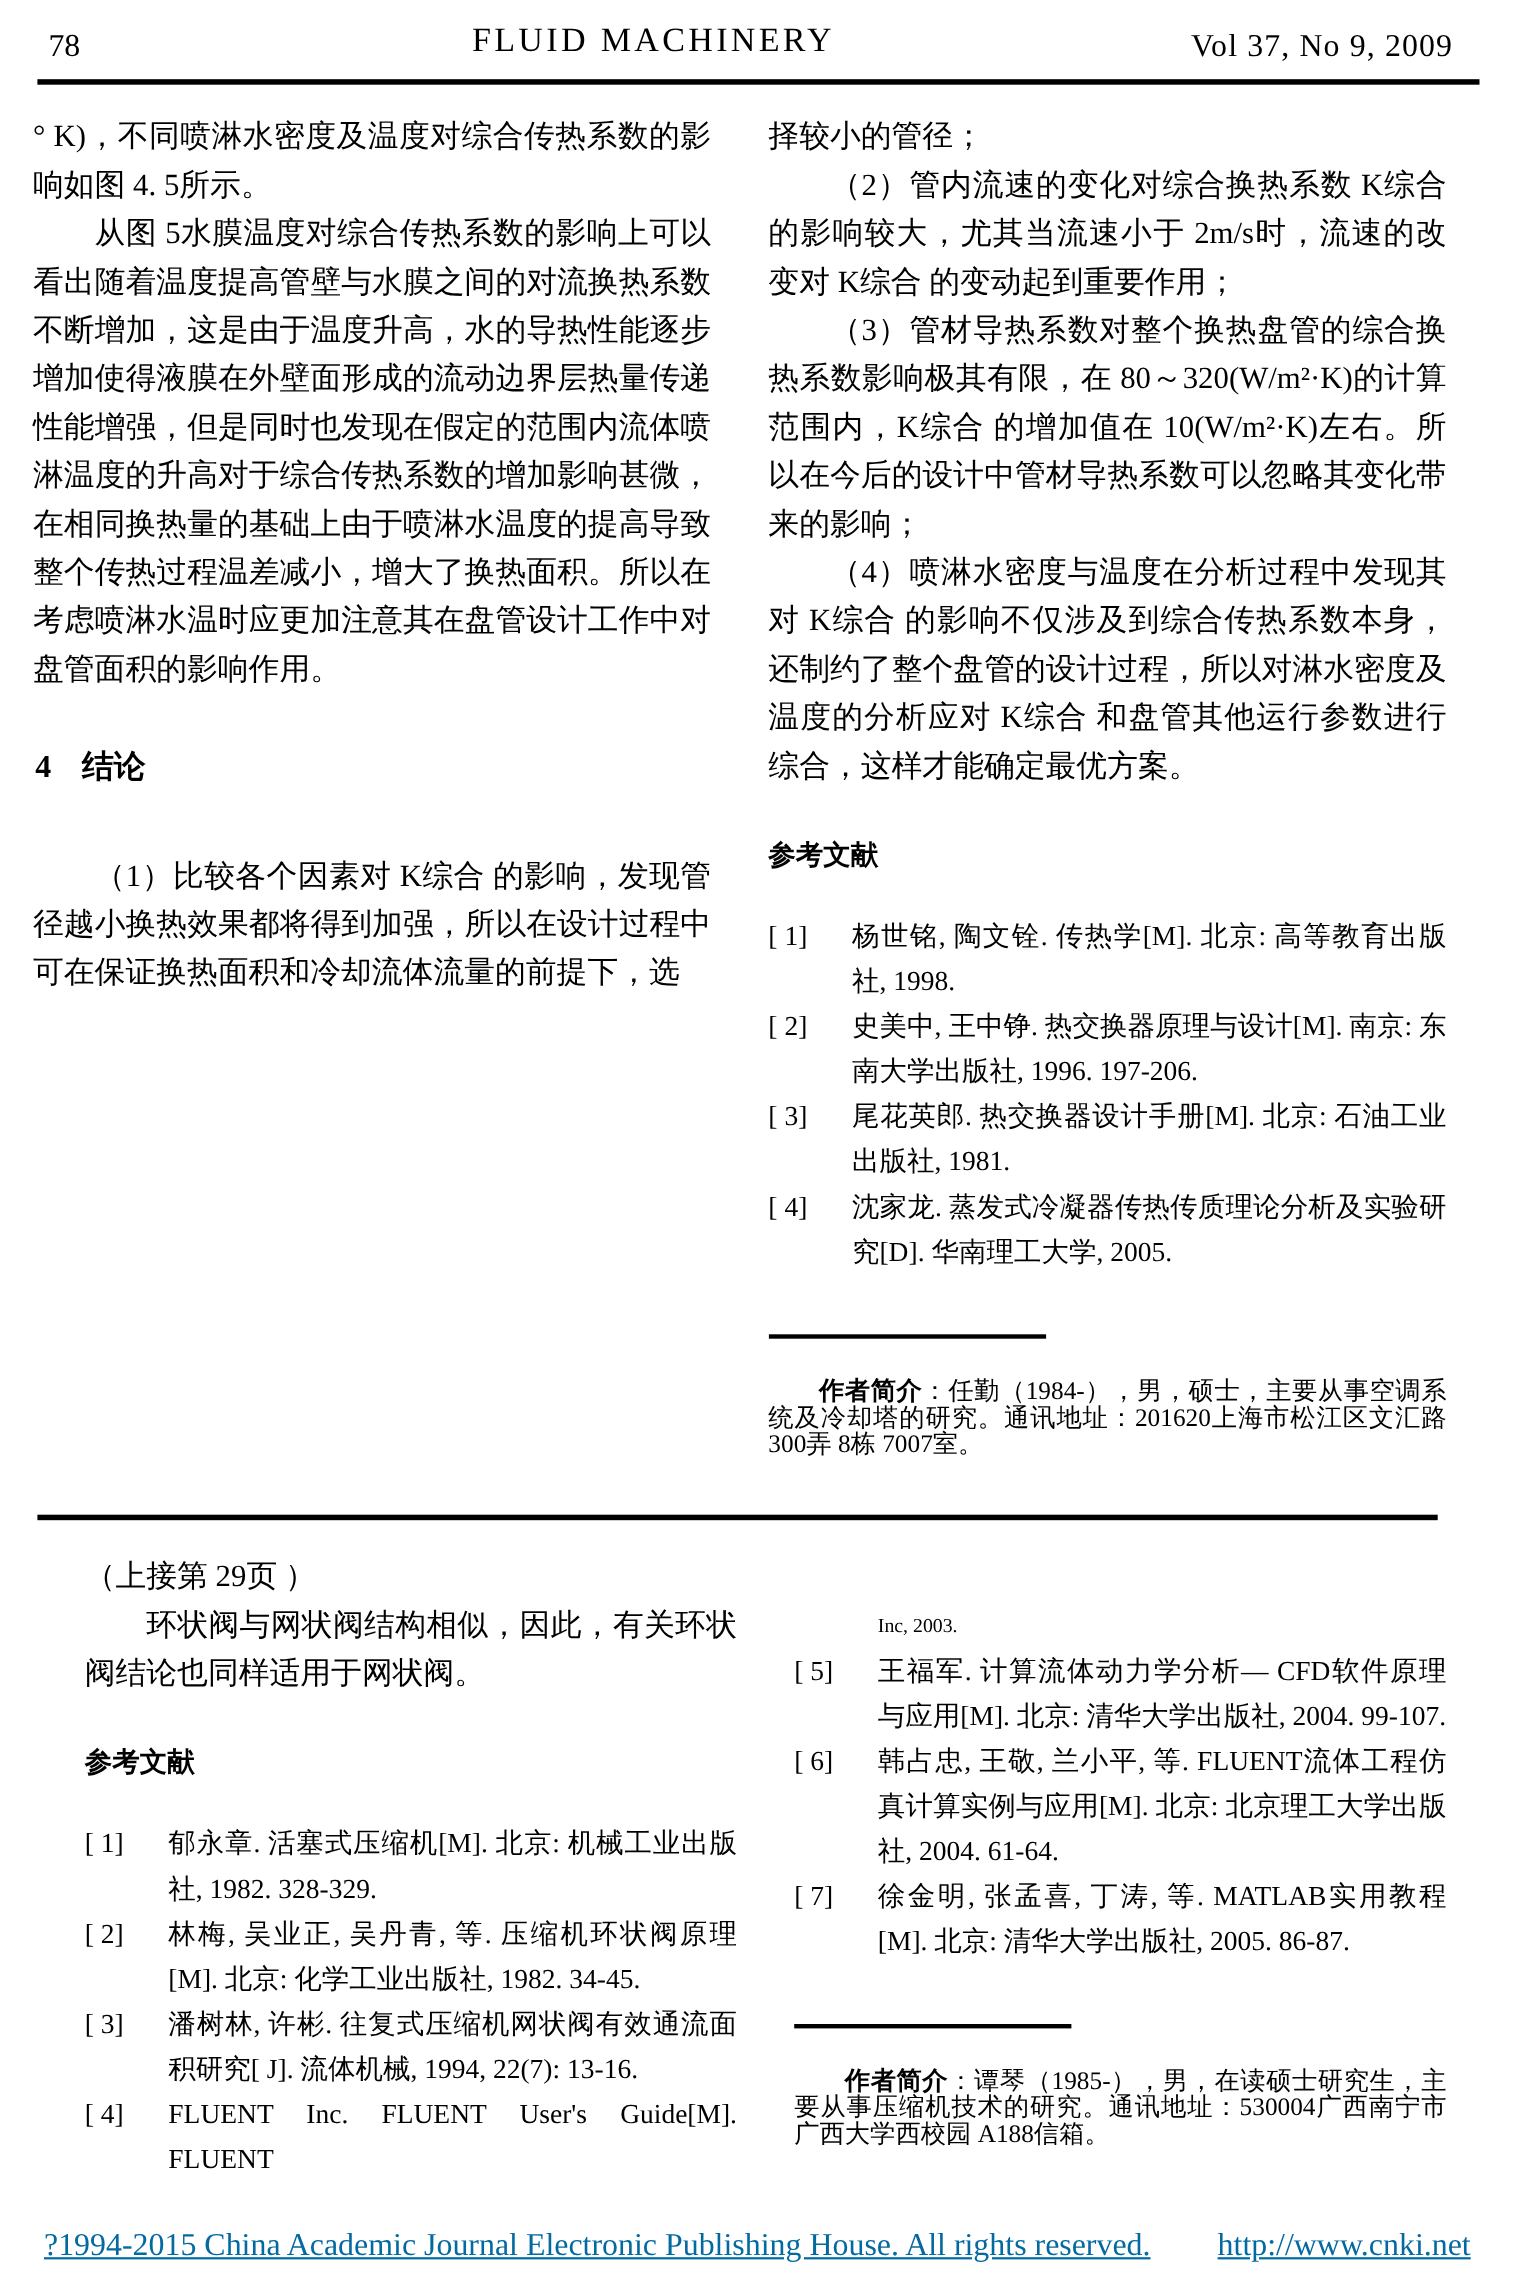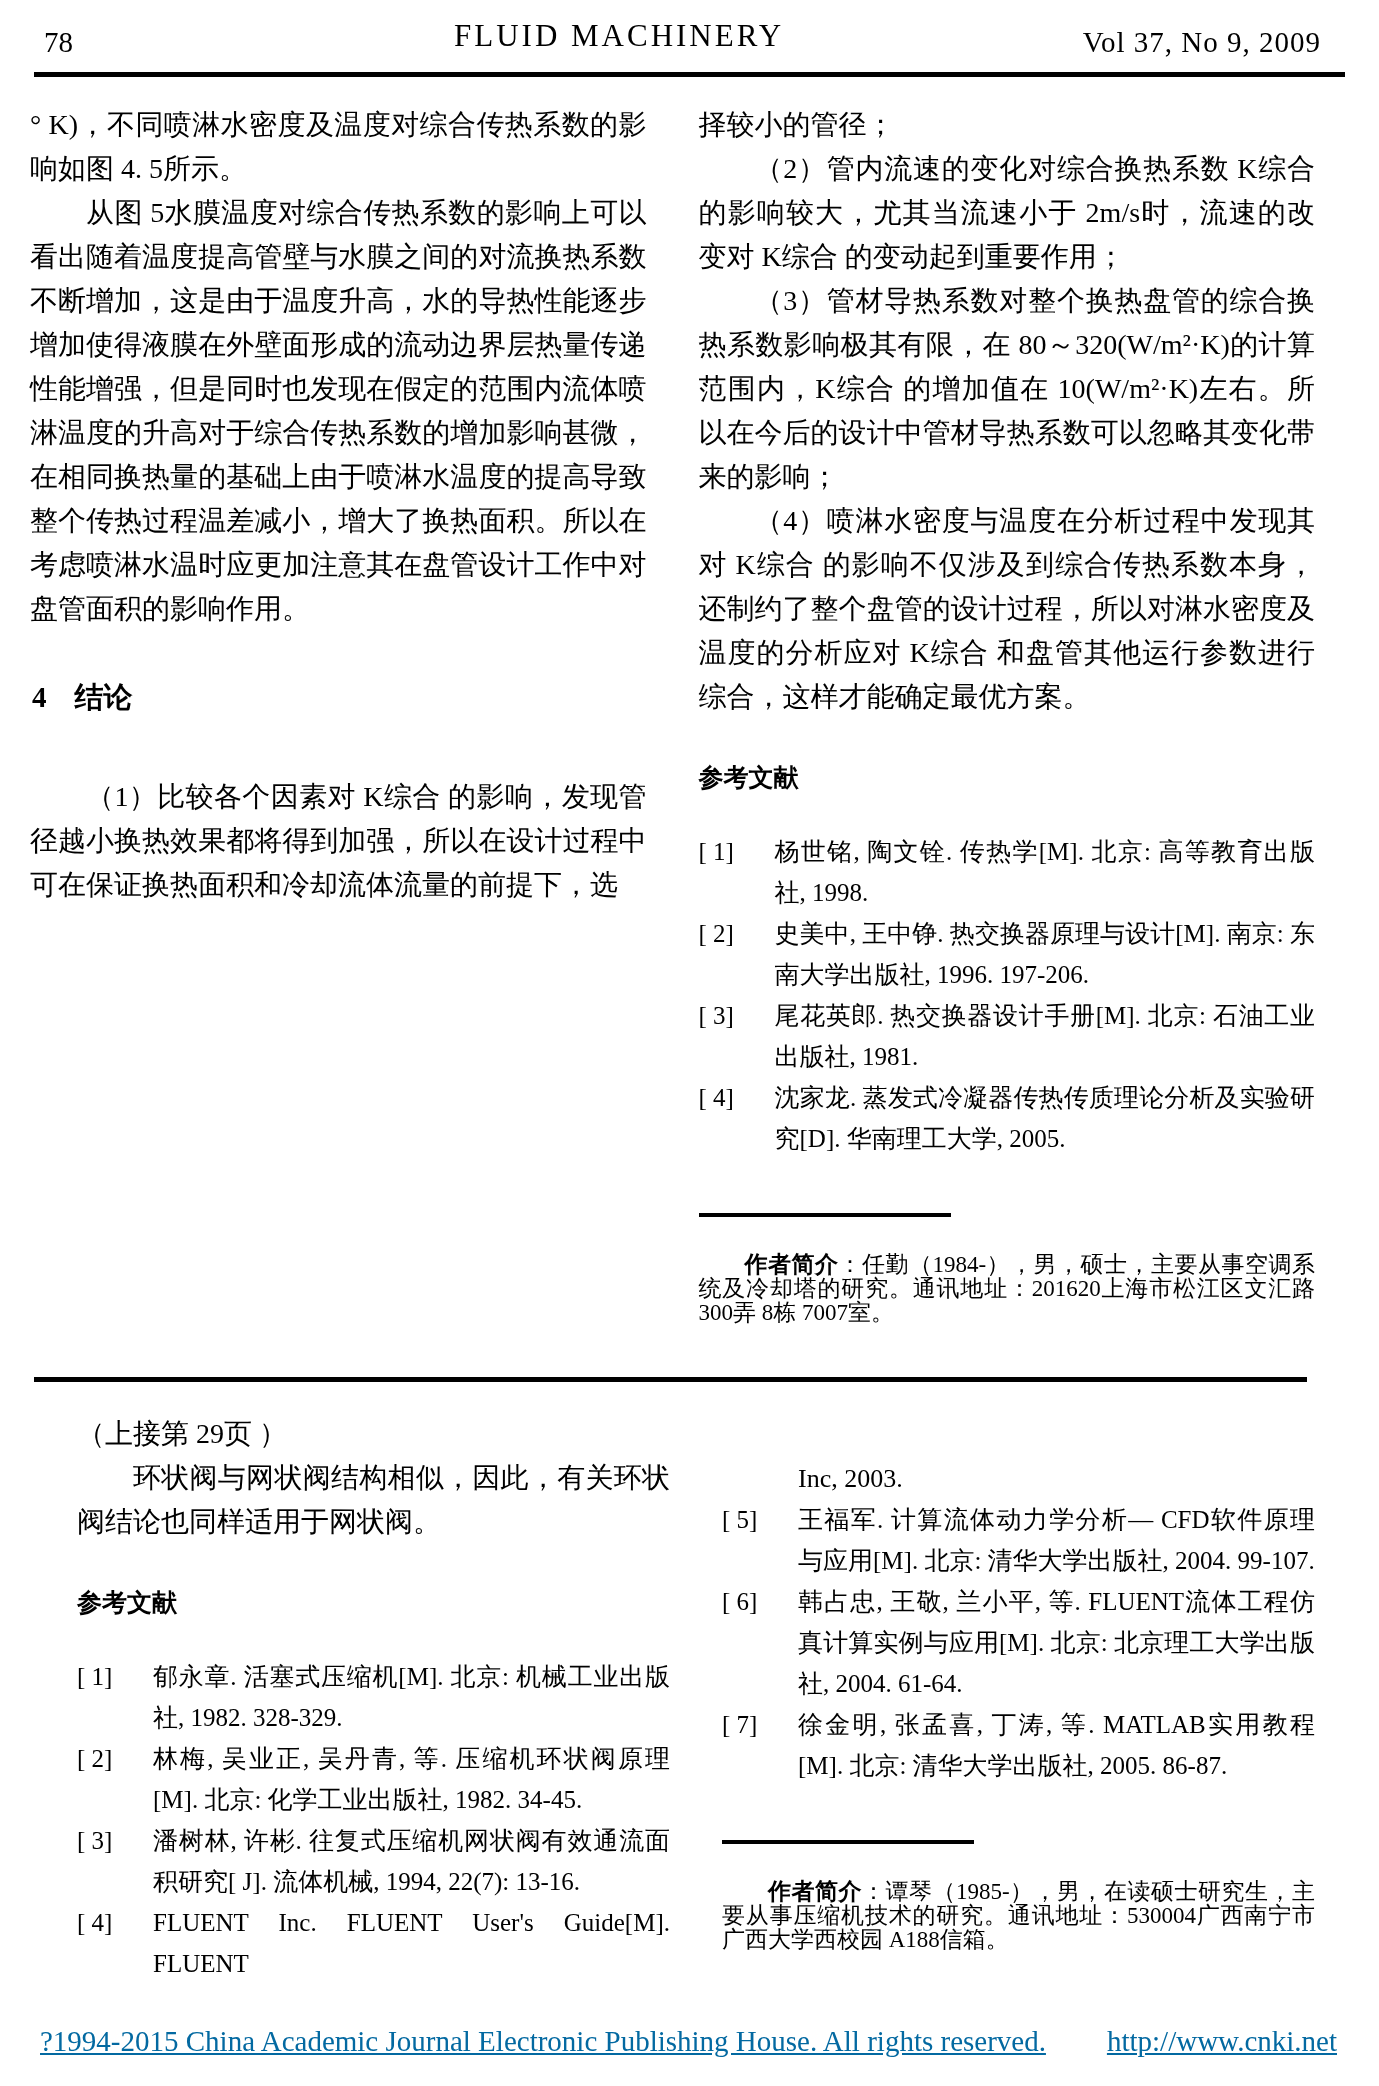--- a/index.html
+++ b/index.html
@@ -11,21 +11,21 @@
     box-sizing:border-box;overflow:hidden;
   }
   
   .page-header{
     position:relative;height:52px;
     padding:16px 58px 0 44px;box-sizing:content-box;
     display:flex;align-items:center;
   }
   .page-num{font-size:29px;}
   .journal-title{
-    position:absolute;left:454px;top:18px;
+    position:absolute;left:429px;top:18px;
     font-size:31px;letter-spacing:3px;white-space:nowrap;
   }
   .issue-info{margin-left:auto;font-size:29px;letter-spacing:1px;white-space:nowrap;}
   .header-rule{border-top:5px solid #000;margin:4px 34px 0 34px;}
 
   
   .two-col{display:flex;gap:52px;padding:0 64px 0 30px;margin-top:26px;}
   .col{flex:1;min-width:0;}
 
   
@@ -34,21 +34,21 @@
   .section-heading{
     font-size:29px;font-weight:bold;margin:44px 0 56px 2px;
     display:flex;gap:28px;line-height:44px;
   }
 
   
   .refs-title{font-size:25px;font-weight:bold;margin:44px 0 38px 0;line-height:30px;}
   .ref{display:flex;font-size:25px;line-height:41px;}
   .ref-label{flex:0 0 76px;}
   .ref-text{flex:1;text-align:justify;}
-  .ref-cont{font-size:26px;line-height:41px;margin:46px 0 0 76px;}
+  .ref-cont{font-size:18px;line-height:41px;margin:46px 0 0 76px;}
 
   
   .bio-rule{width:252px;border-top:4px solid #000;margin-top:54px;}
   .bio{font-size:23px;line-height:24px;text-align:justify;text-indent:2em;margin:36px 0 0 0;}
   .bio .lbl{font-weight:bold;}
 
   
   .section-rule{border-top:5px solid #000;margin:52px 72px 0 34px;}
 
   

